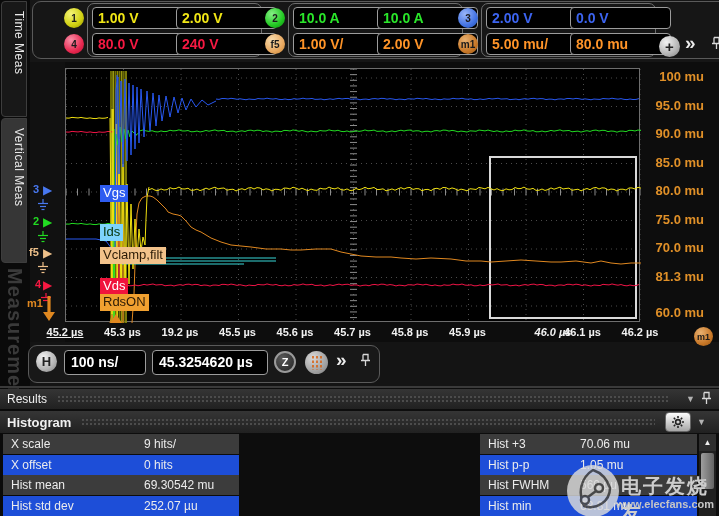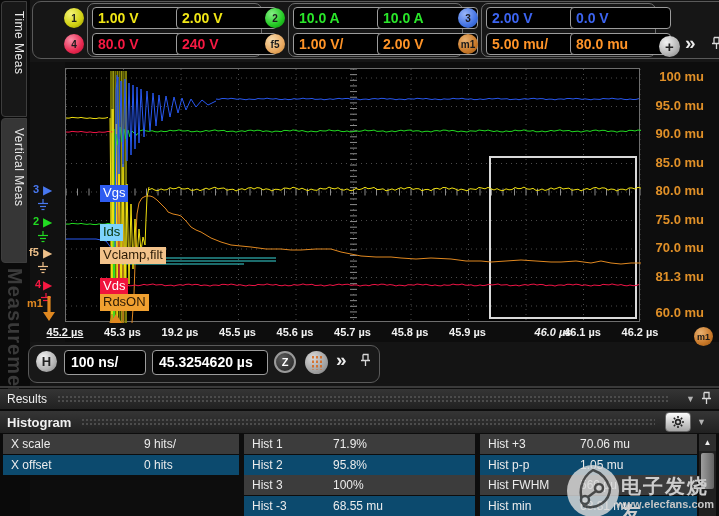--- a/index.html
+++ b/index.html
@@ -67,21 +67,21 @@
           background:linear-gradient(#353535,#212121);color:#f0f0f0;}
   .results-bar{top:389px;height:20px;font-size:12px;}
   .hist-bar{top:411px;height:22px;font-size:13px;font-weight:bold;}
   .dotfill{flex:1;height:8px;margin:0 10px;background-image:radial-gradient(#4c4c4c 1px,transparent 1.2px);background-size:4px 4px;}
   .tri{color:#b2b2b2;font-size:9px;margin:0 6px;}
   .gearbtn{width:24px;height:18px;border-radius:4px;border:1px solid #666;display:flex;align-items:center;justify-content:center;
            background:linear-gradient(#fdfdfd,#a6a6a6);}
   .tcol{position:absolute;top:434px;height:82px;overflow:hidden;}
   #hcol1{left:3px;width:236px;} #hcol2{left:244px;width:231px;} #hcol3{left:480px;width:217px;}
   .trow{height:20px;position:relative;font-size:12px;color:#ececec;line-height:20px;margin-bottom:0.5px;}
-  .trow.even{background:#3c3c3c}.trow.odd{background:#0c4a6e}
+  .trow.even{background:#3c3c3c}.trow.odd{background:#1d4ed8}
   .tlabel{position:absolute;left:8px;white-space:nowrap;}
   .tval{position:absolute;white-space:nowrap;}
   #hcol1 .tval{left:141px} #hcol2 .tval{left:89px} #hcol3 .tval{left:100px}
   .scrollbar{position:absolute;left:699px;top:434px;width:17px;height:82px;background:#202020;}
   .sb-up{height:17px;background:#2e2e2e;color:#f0f0f0;font-size:8px;text-align:center;line-height:17px;}
   .sb-thumb{position:absolute;left:2px;top:19px;width:13px;height:36px;border-radius:2px;background:linear-gradient(90deg,#9e9e9e,#646464);}
 
   
   .wm-cn{position:absolute;left:621px;top:473px;font-size:20px;font-weight:bold;color:#cdcdcd;letter-spacing:2px;z-index:9;}
   .wm-url{position:absolute;left:616px;top:498px;font-size:11px;font-weight:bold;color:#c6c6c6;z-index:9;}
@@ -435,37 +435,27 @@
 
   <div class="tcol" id="hcol1">
       <div class="trow even">
         <span class="tlabel">X scale</span>
         <span class="tval">9 hits/</span>
       </div>
       <div class="trow odd">
         <span class="tlabel">X offset</span>
         <span class="tval">0 hits</span>
       </div>
-    </div>
-  <div class="tcol" id="hcol2">
       <div class="trow even">
-        <span class="tlabel">Hist 1</span>
-        <span class="tval">71.9%</span>
+        <span class="tlabel">Hist mean</span>
+        <span class="tval">69.30542 mu</span>
       </div>
       <div class="trow odd">
-        <span class="tlabel">Hist 2</span>
-        <span class="tval">95.8%</span>
-      </div>
-      <div class="trow even">
-        <span class="tlabel">Hist 3</span>
-        <span class="tval">100%</span>
-      </div>
-      <div class="trow odd">
-        <span class="tlabel">Hist -3</span>
-        <span class="tval">68.55 mu</span>
+        <span class="tlabel">Hist std dev</span>
+        <span class="tval">252.07 µu</span>
       </div>
     </div>
   <div class="tcol" id="hcol3">
       <div class="trow even">
         <span class="tlabel">Hist +3</span>
         <span class="tval">70.06 mu</span>
       </div>
       <div class="trow odd">
         <span class="tlabel">Hist p-p</span>
         <span class="tval">1.05 mu</span>

